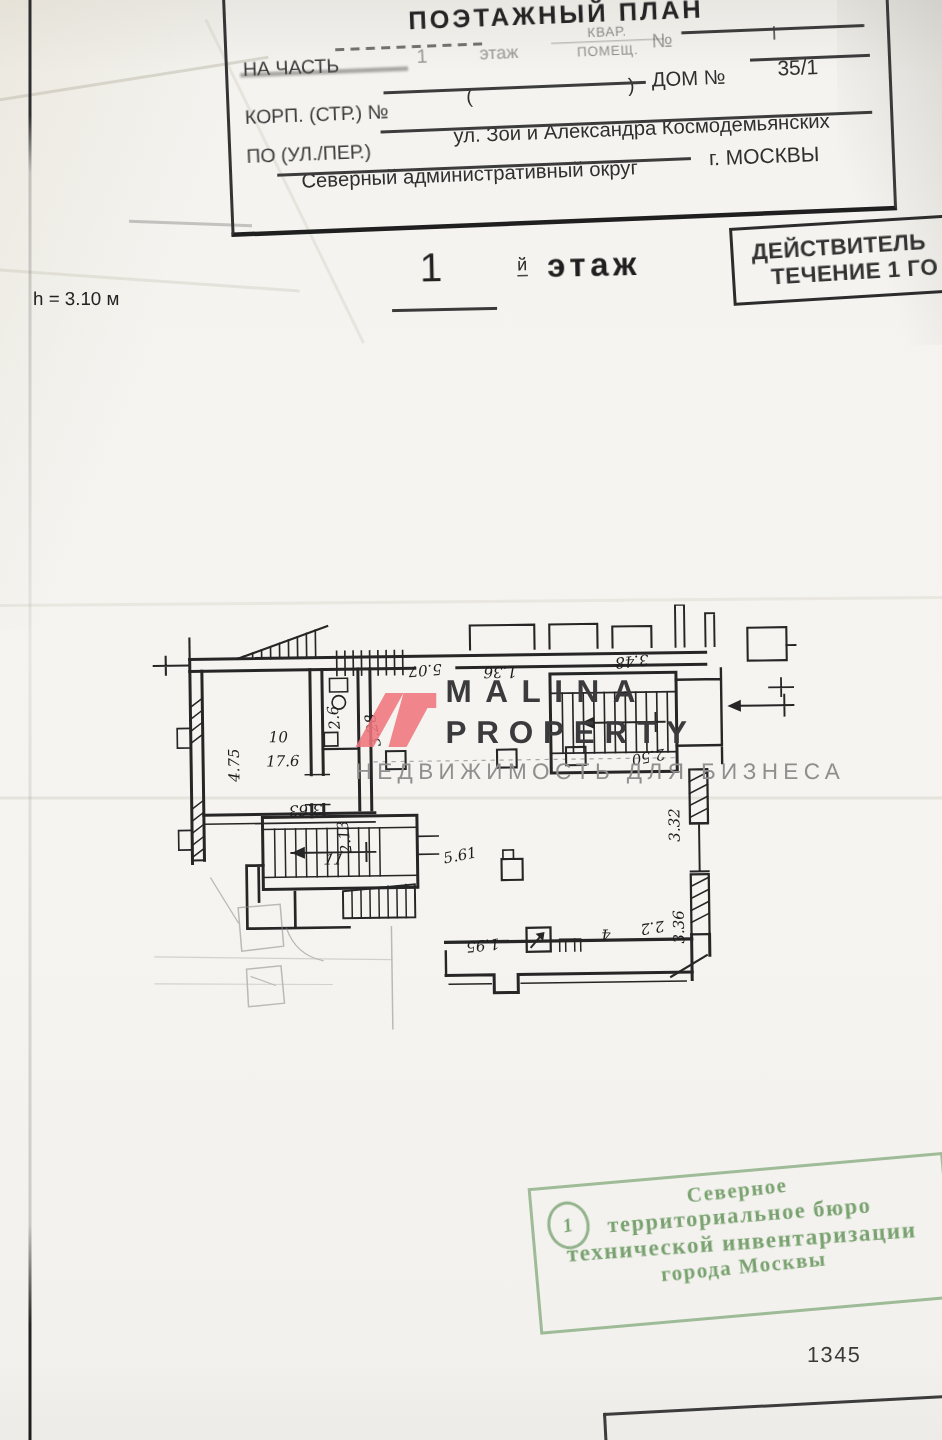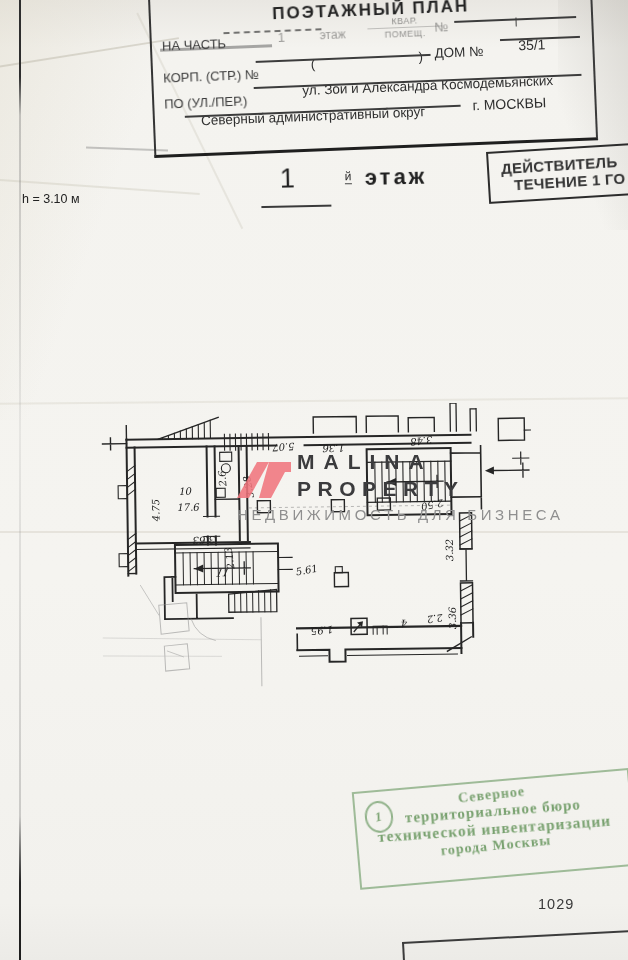--- a/index.html
+++ b/index.html
@@ -277,16 +277,16 @@
   </div>
 
   <div class="stamp">
     <div class="badge">1</div>
     <div class="s1">Северное</div>
     <div class="s2">территориальное бюро</div>
     <div class="s3">технической инвентаризации</div>
     <div class="s4">города Москвы</div>
   </div>
 
-  <div class="pagenum">1029</div>
+  <div class="pagenum">1345</div>
   <div class="bbox"></div>
 
 </div>
 
 </body></html>

